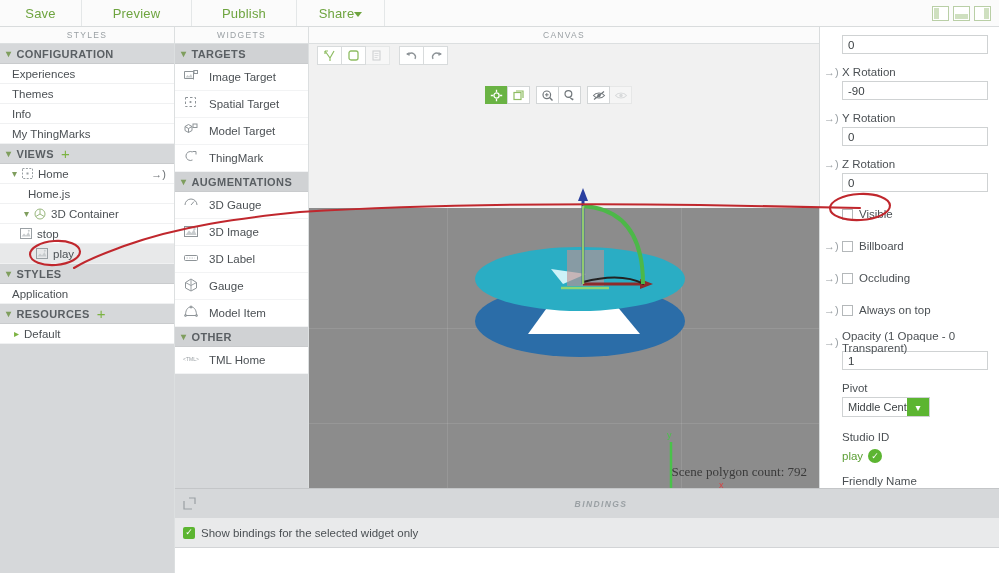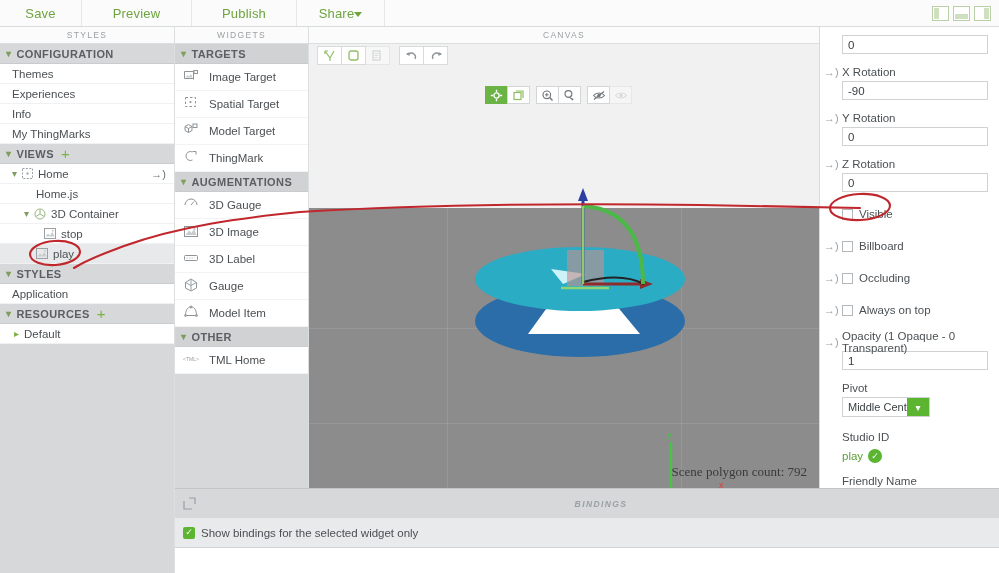--- a/index.html
+++ b/index.html
@@ -238,24 +238,24 @@
     <span>CANVAS</span>
   </div>
 
 <div id="leftpanel">
 
   <div class="grp">
     <span class="chev">▾</span>
     <span>CONFIGURATION</span>
   </div>
   <div class="titem">
+      <span>Experiences</span>
+    </div>
+  <div class="titem">
       <span>Themes</span>
-    </div>
-  <div class="titem">
-      <span>Experiences</span>
     </div>
   <div class="titem">
       <span>Info</span>
     </div>
   <div class="titem">
       <span>My ThingMarks</span>
     </div>
 
   <div class="grp">
     <span class="chev">▾</span>
@@ -268,36 +268,36 @@
     <span class="ico">
       <svg width="11" height="11" viewBox="0 0 11 11">
           <rect x="0.5" y="0.5" width="10" height="10" fill="none" stroke="#9aa0a4" stroke-dasharray="2 1.4"></rect>
           <rect x="4.5" y="4.5" width="2" height="2" fill="#9aa0a4"></rect>
         </svg>
     </span>
     <span>Home</span>
     <span class="arrow-right">→)</span>
   </div>
 
-  <div class="titem" style="padding-left:36px">
+  <div class="titem" style="padding-left:28px">
     <span>Home.js</span>
   </div>
 
   <div class="titem" style="padding-left:24px">
     <span class="chev">▾</span>
     <span class="ico">
       <svg width="12" height="12" viewBox="0 0 12 12">
           <circle cx="6" cy="6" r="5" fill="none" stroke="#9ab87f"></circle>
           <path d="M6 1.4 L6 6 L10 8.4 M6 6 L2 8.4" stroke="#9ab87f" fill="none"></path>
         </svg>
     </span>
     <span>3D Container</span>
   </div>
 
-  <div class="titem" style="padding-left:44px">
+  <div class="titem" style="padding-left:20px">
     <span class="ico">
       <svg width="12" height="11" viewBox="0 0 12 11">
           <rect x="0.5" y="0.5" width="11" height="10" fill="none" stroke="#9aa0a4"></rect>
           <path d="M1.5 8.5 L4 5.5 L6 7.5 L8.5 4 L10.5 8.5 Z" fill="#c8ccce"></path>
           <circle cx="8.8" cy="2.8" r="1" fill="#c8ccce"></circle>
         </svg>
     </span>
     <span>stop</span>
   </div>
 

